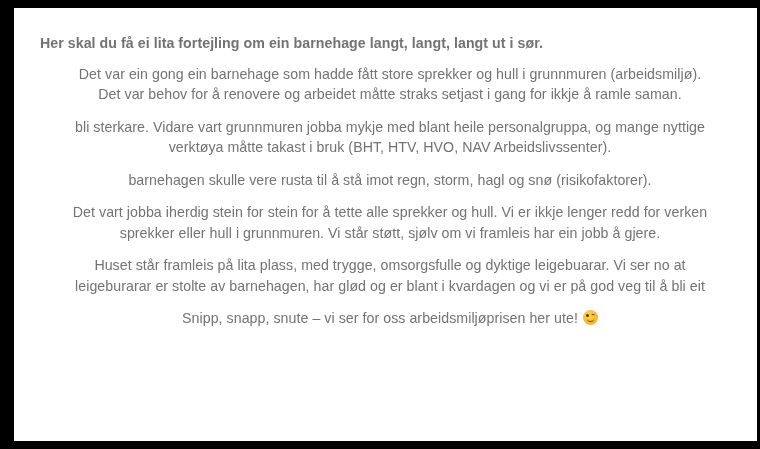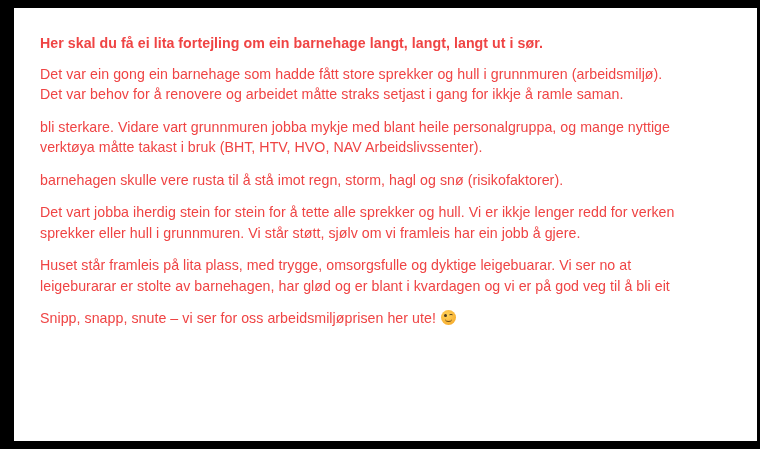--- a/index.html
+++ b/index.html
@@ -19,31 +19,31 @@
       background: #ffffff;
     }
     .content {
       position: absolute;
       left: 26px;
       top: 25px;
       width: 700px;
       font-family: "Liberation Sans", sans-serif;
       font-size: 14.2px;
       line-height: 20.5px;
-      color: #ef4444;
+      color: #737373;
       letter-spacing: 0.05px;
     }
     .content p {
       margin: 0 0 12px 0;
     }
     .content .heading {
       font-weight: bold;
       margin-bottom: 10px;
     }
-    .line { display: block; white-space: nowrap; }
+    .line { display: block; white-space: nowrap; text-align: center; }
     .emoji {
       display: inline-block;
       width: 15px;
       height: 15px;
       border-radius: 50%;
       background: radial-gradient(circle at 40% 35%, #ffd35a 0%, #f8b133 70%, #e79a1f 100%);
       vertical-align: -2px;
       margin-left: 5px;
       position: relative;
     }

